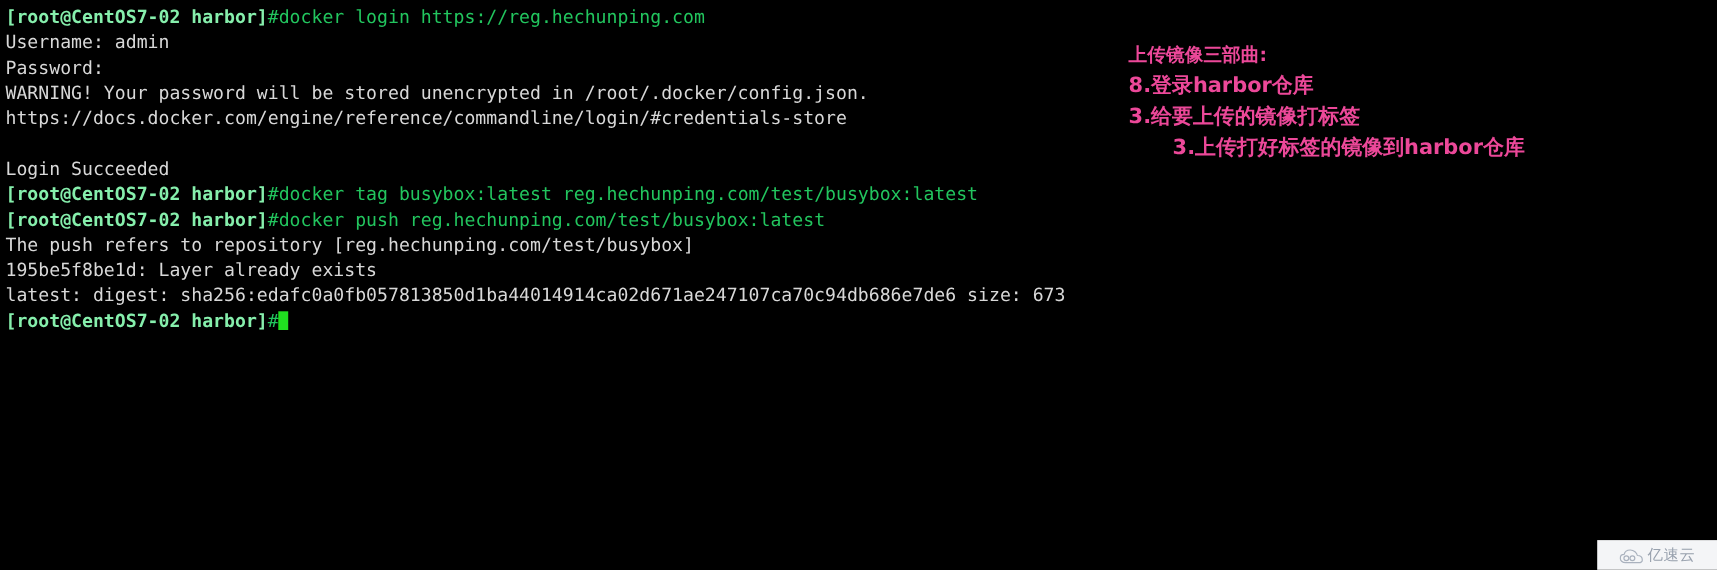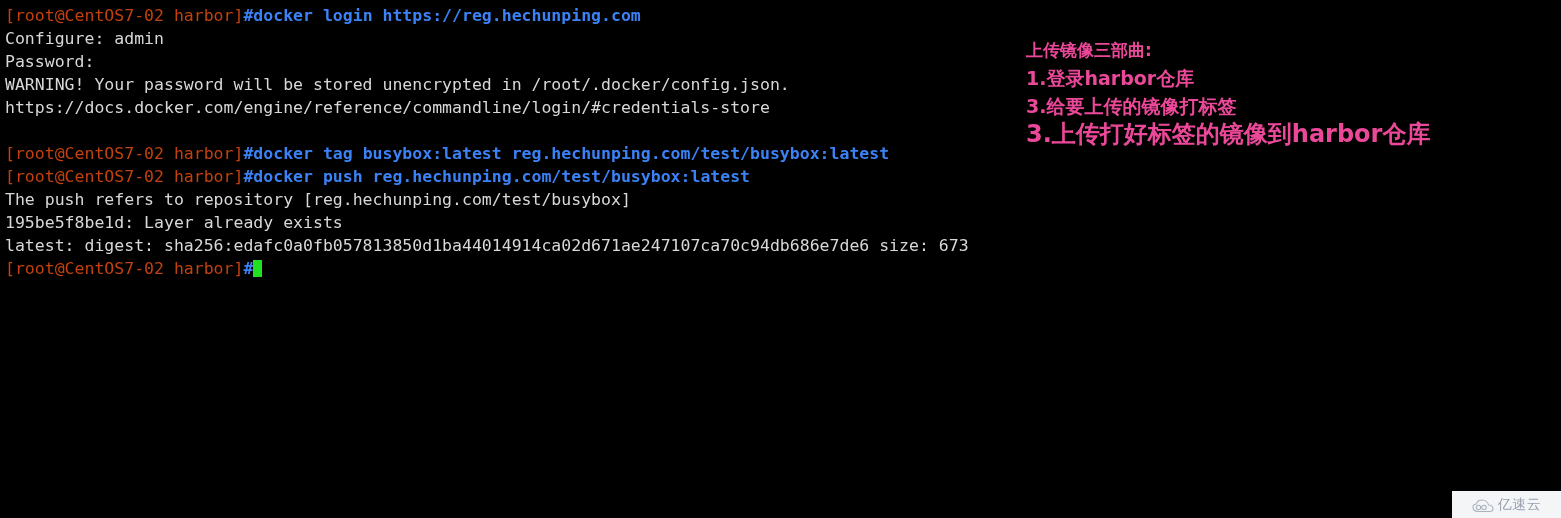--- a/index.html
+++ b/index.html
@@ -36,27 +36,26 @@
     line-height: 23px;
     font-size: 16.5px;
     letter-spacing: 0px;
     white-space: pre;
     color: #d8d8d8;
   }
 
   .line.blank { color: transparent; }
 
   .prompt {
-    color: #c2410c;
-    font-weight: normal;
+    color: #86efac;
+    font-weight: bold;
   }
 
   .cmd {
-    color: #3b82f6;
-    font-weight: bold;
+    color: #22c55e;
   }
 
   .cursor {
     display: inline-block;
     width: 9px;
     height: 17px;
     background: #20e020;
     vertical-align: -3px;
   }
 
@@ -69,21 +68,21 @@
   }
   .ann-line {
     color: #ec4899;
     font-family: "DejaVu Sans", "Liberation Sans", sans-serif;
     font-weight: 600;
     white-space: pre;
   }
   .ann-line.l0 { font-size: 17px; line-height: 28px; }
   .ann-line.l1 { font-size: 19px; line-height: 28px; }
   .ann-line.l2 { font-size: 19px; line-height: 28px; }
-  .ann-line.l3 { font-size: 24px; line-height: 28px; }
+  .ann-line.l3 { font-size: 19px; line-height: 28px; margin-left: 40px; }
 
   
   #watermark {
     position: absolute;
     left: 1452px;
     top: 491px;
     width: 109px;
     height: 27px;
     background: #f4f5f7;
     display: flex;
@@ -105,41 +104,42 @@
   }
 </style>
 </head>
 <body>
 
 <div id="terminal">
   <div class="term-lines">
 
     <div class="line"><span class="prompt">[root@CentOS7-02 harbor]</span><span class="cmd">#docker login https://reg.hechunping.com</span></div>
 
-    <div class="line">Configure: admin</div>
+    <div class="line">Username: admin</div>
     <div class="line">Password:</div>
     <div class="line">WARNING! Your password will be stored unencrypted in /root/.docker/config.json.</div>
     <div class="line">https://docs.docker.com/engine/reference/commandline/login/#credentials-store</div>
     <div class="line blank">&nbsp;</div>
+    <div class="line">Login Succeeded</div>
 
     <div class="line"><span class="prompt">[root@CentOS7-02 harbor]</span><span class="cmd">#docker tag busybox:latest reg.hechunping.com/test/busybox:latest</span></div>
 
     <div class="line"><span class="prompt">[root@CentOS7-02 harbor]</span><span class="cmd">#docker push reg.hechunping.com/test/busybox:latest</span></div>
 
     <div class="line">The push refers to repository [reg.hechunping.com/test/busybox]</div>
     <div class="line">195be5f8be1d: Layer already exists</div>
     <div class="line">latest: digest: sha256:edafc0a0fb057813850d1ba44014914ca02d671ae247107ca70c94db686e7de6 size: 673</div>
 
     <div class="line"><span class="prompt">[root@CentOS7-02 harbor]</span><span class="cmd">#</span><span class="cursor"></span></div>
 
   </div>
 
   <div id="annotation">
     <div class="ann-line l0">上传镜像三部曲:</div>
-    <div class="ann-line l1">1.登录harbor仓库</div>
+    <div class="ann-line l1">8.登录harbor仓库</div>
     <div class="ann-line l2">3.给要上传的镜像打标签</div>
     <div class="ann-line l3">3.上传打好标签的镜像到harbor仓库</div>
   </div>
 
   <div id="watermark">
     <span class="wm-logo">
       <svg viewBox="0 0 44 28" width="22" height="14" aria-hidden="true">
         <path d="M12 25 C5 25 2 21 2 17 C2 13 5 10 9 10 C10 5 15 2 20 2 C27 2 32 7 33 12 C39 12 42 16 42 20 C42 23 39 25 35 25 Z" fill="none" stroke="#aab2be" stroke-width="2.2" stroke-linejoin="round"></path>
         <circle cx="13" cy="17" r="4.4" fill="none" stroke="#aab2be" stroke-width="2.2"></circle>
         <circle cx="24" cy="17" r="4.4" fill="none" stroke="#aab2be" stroke-width="2.2"></circle>

